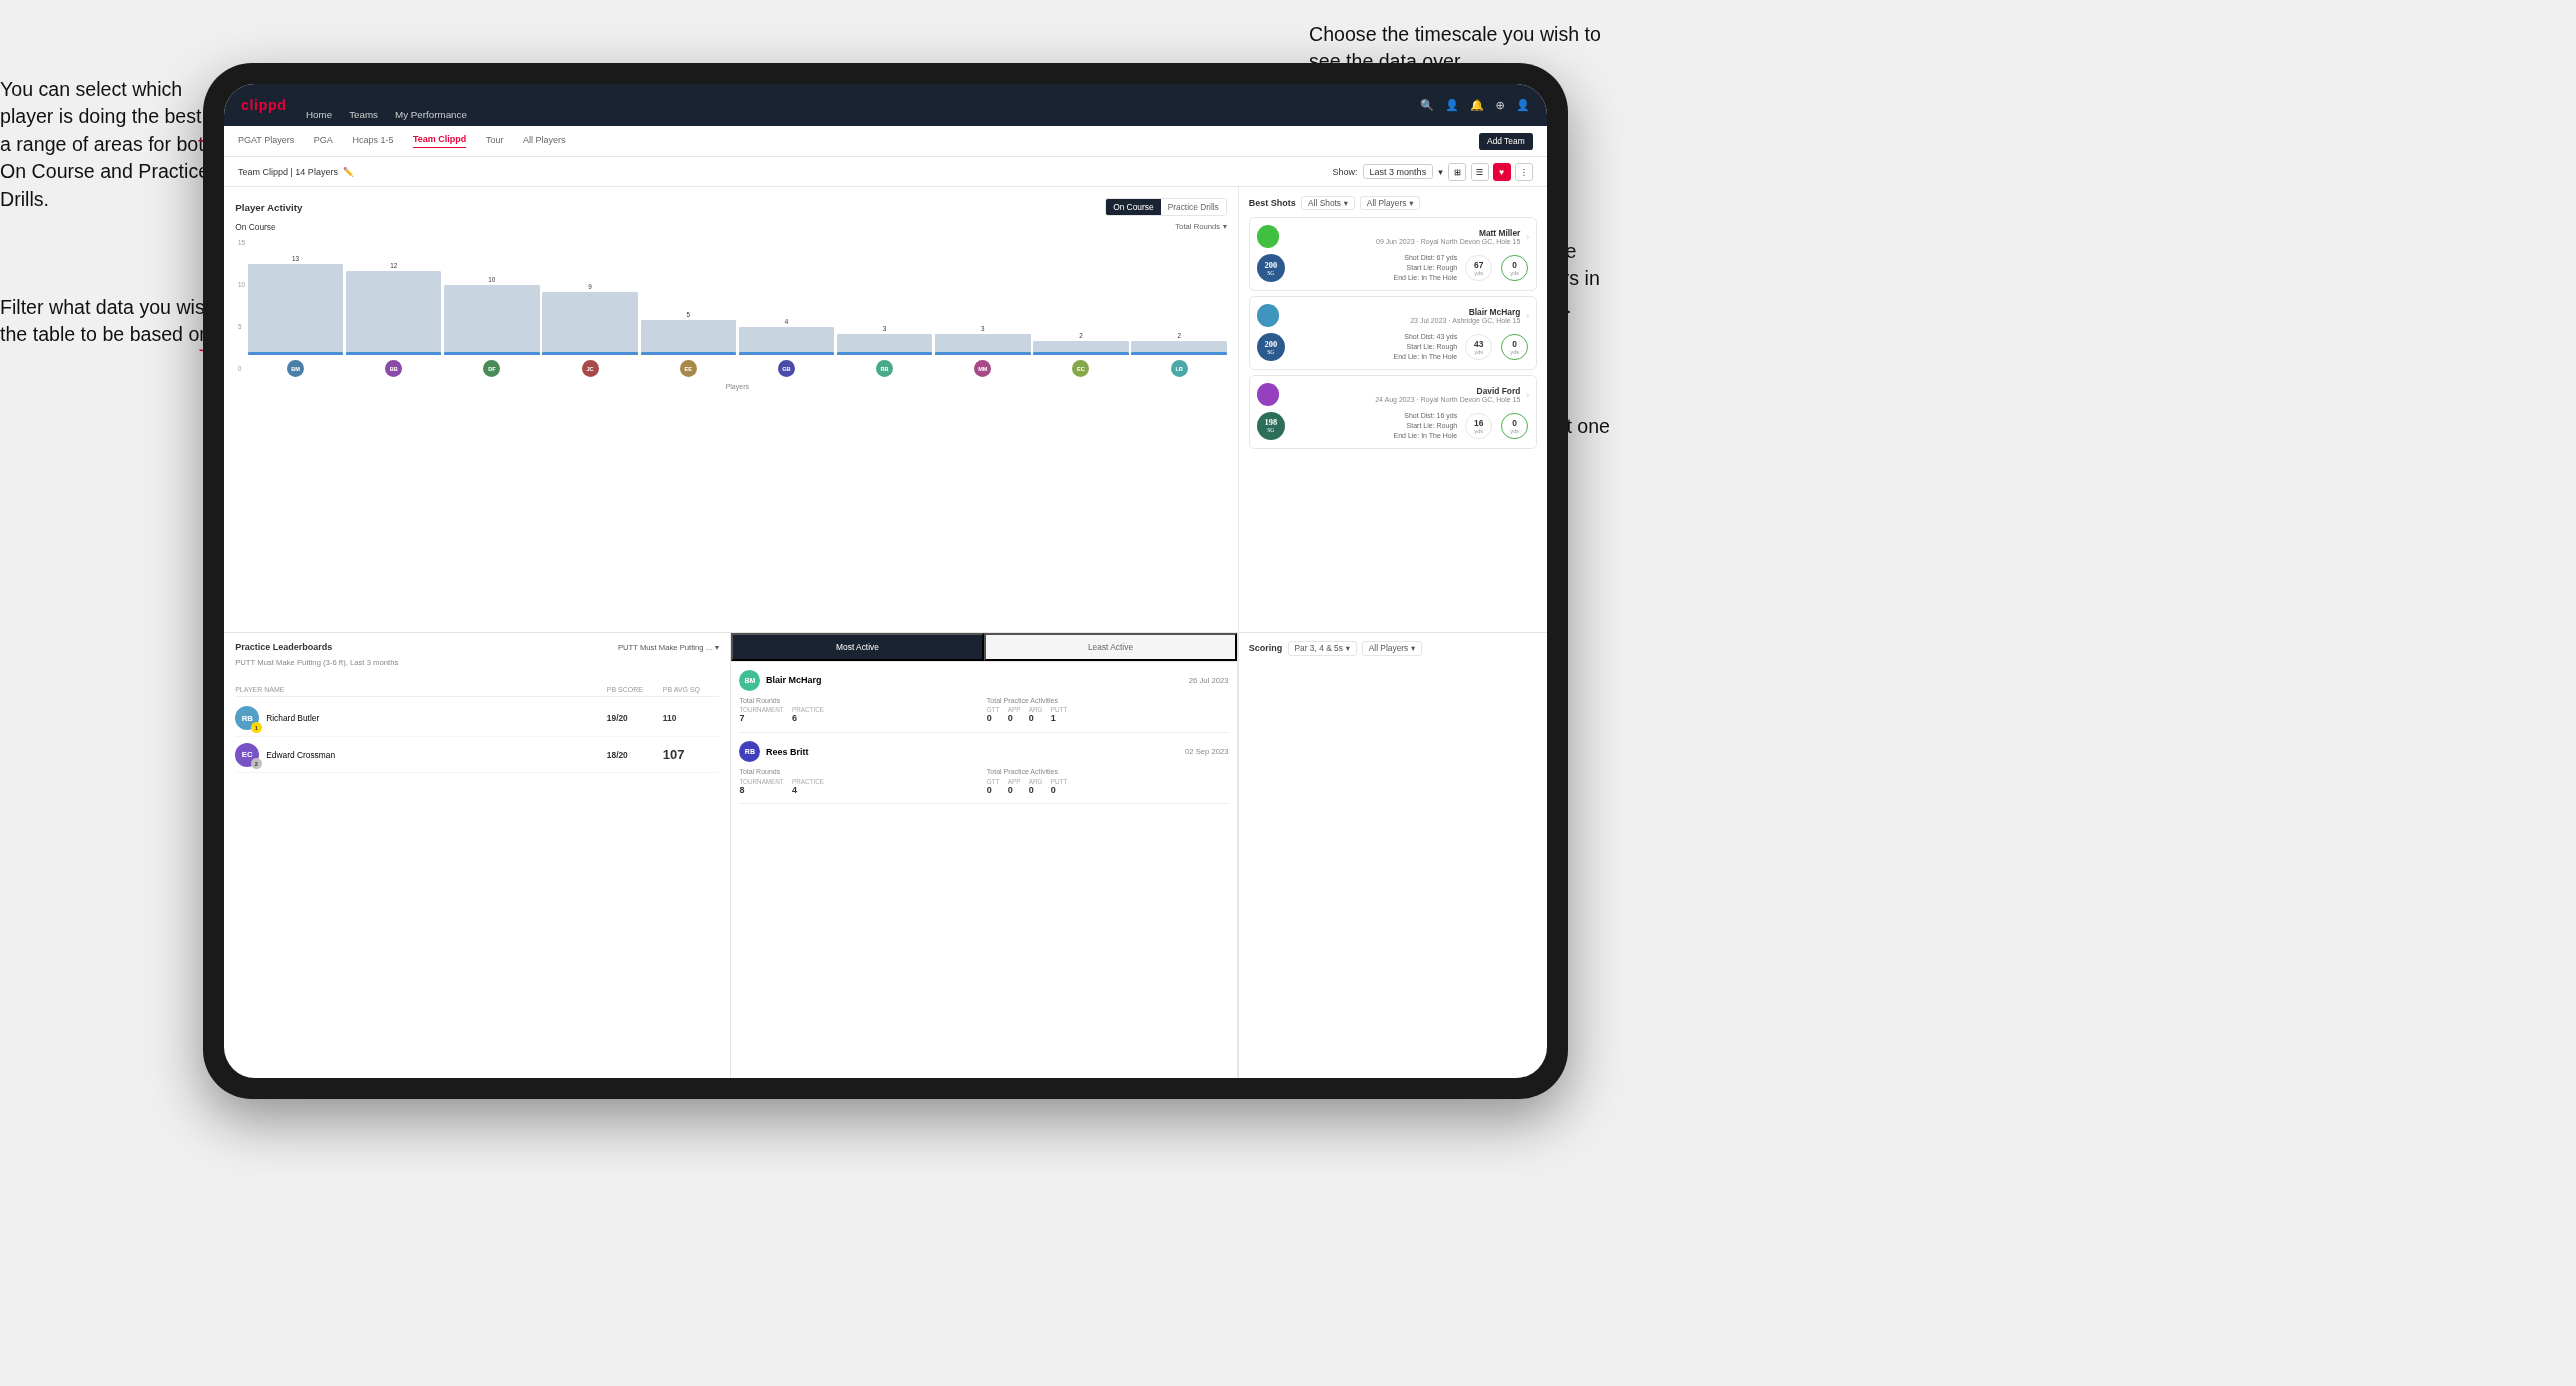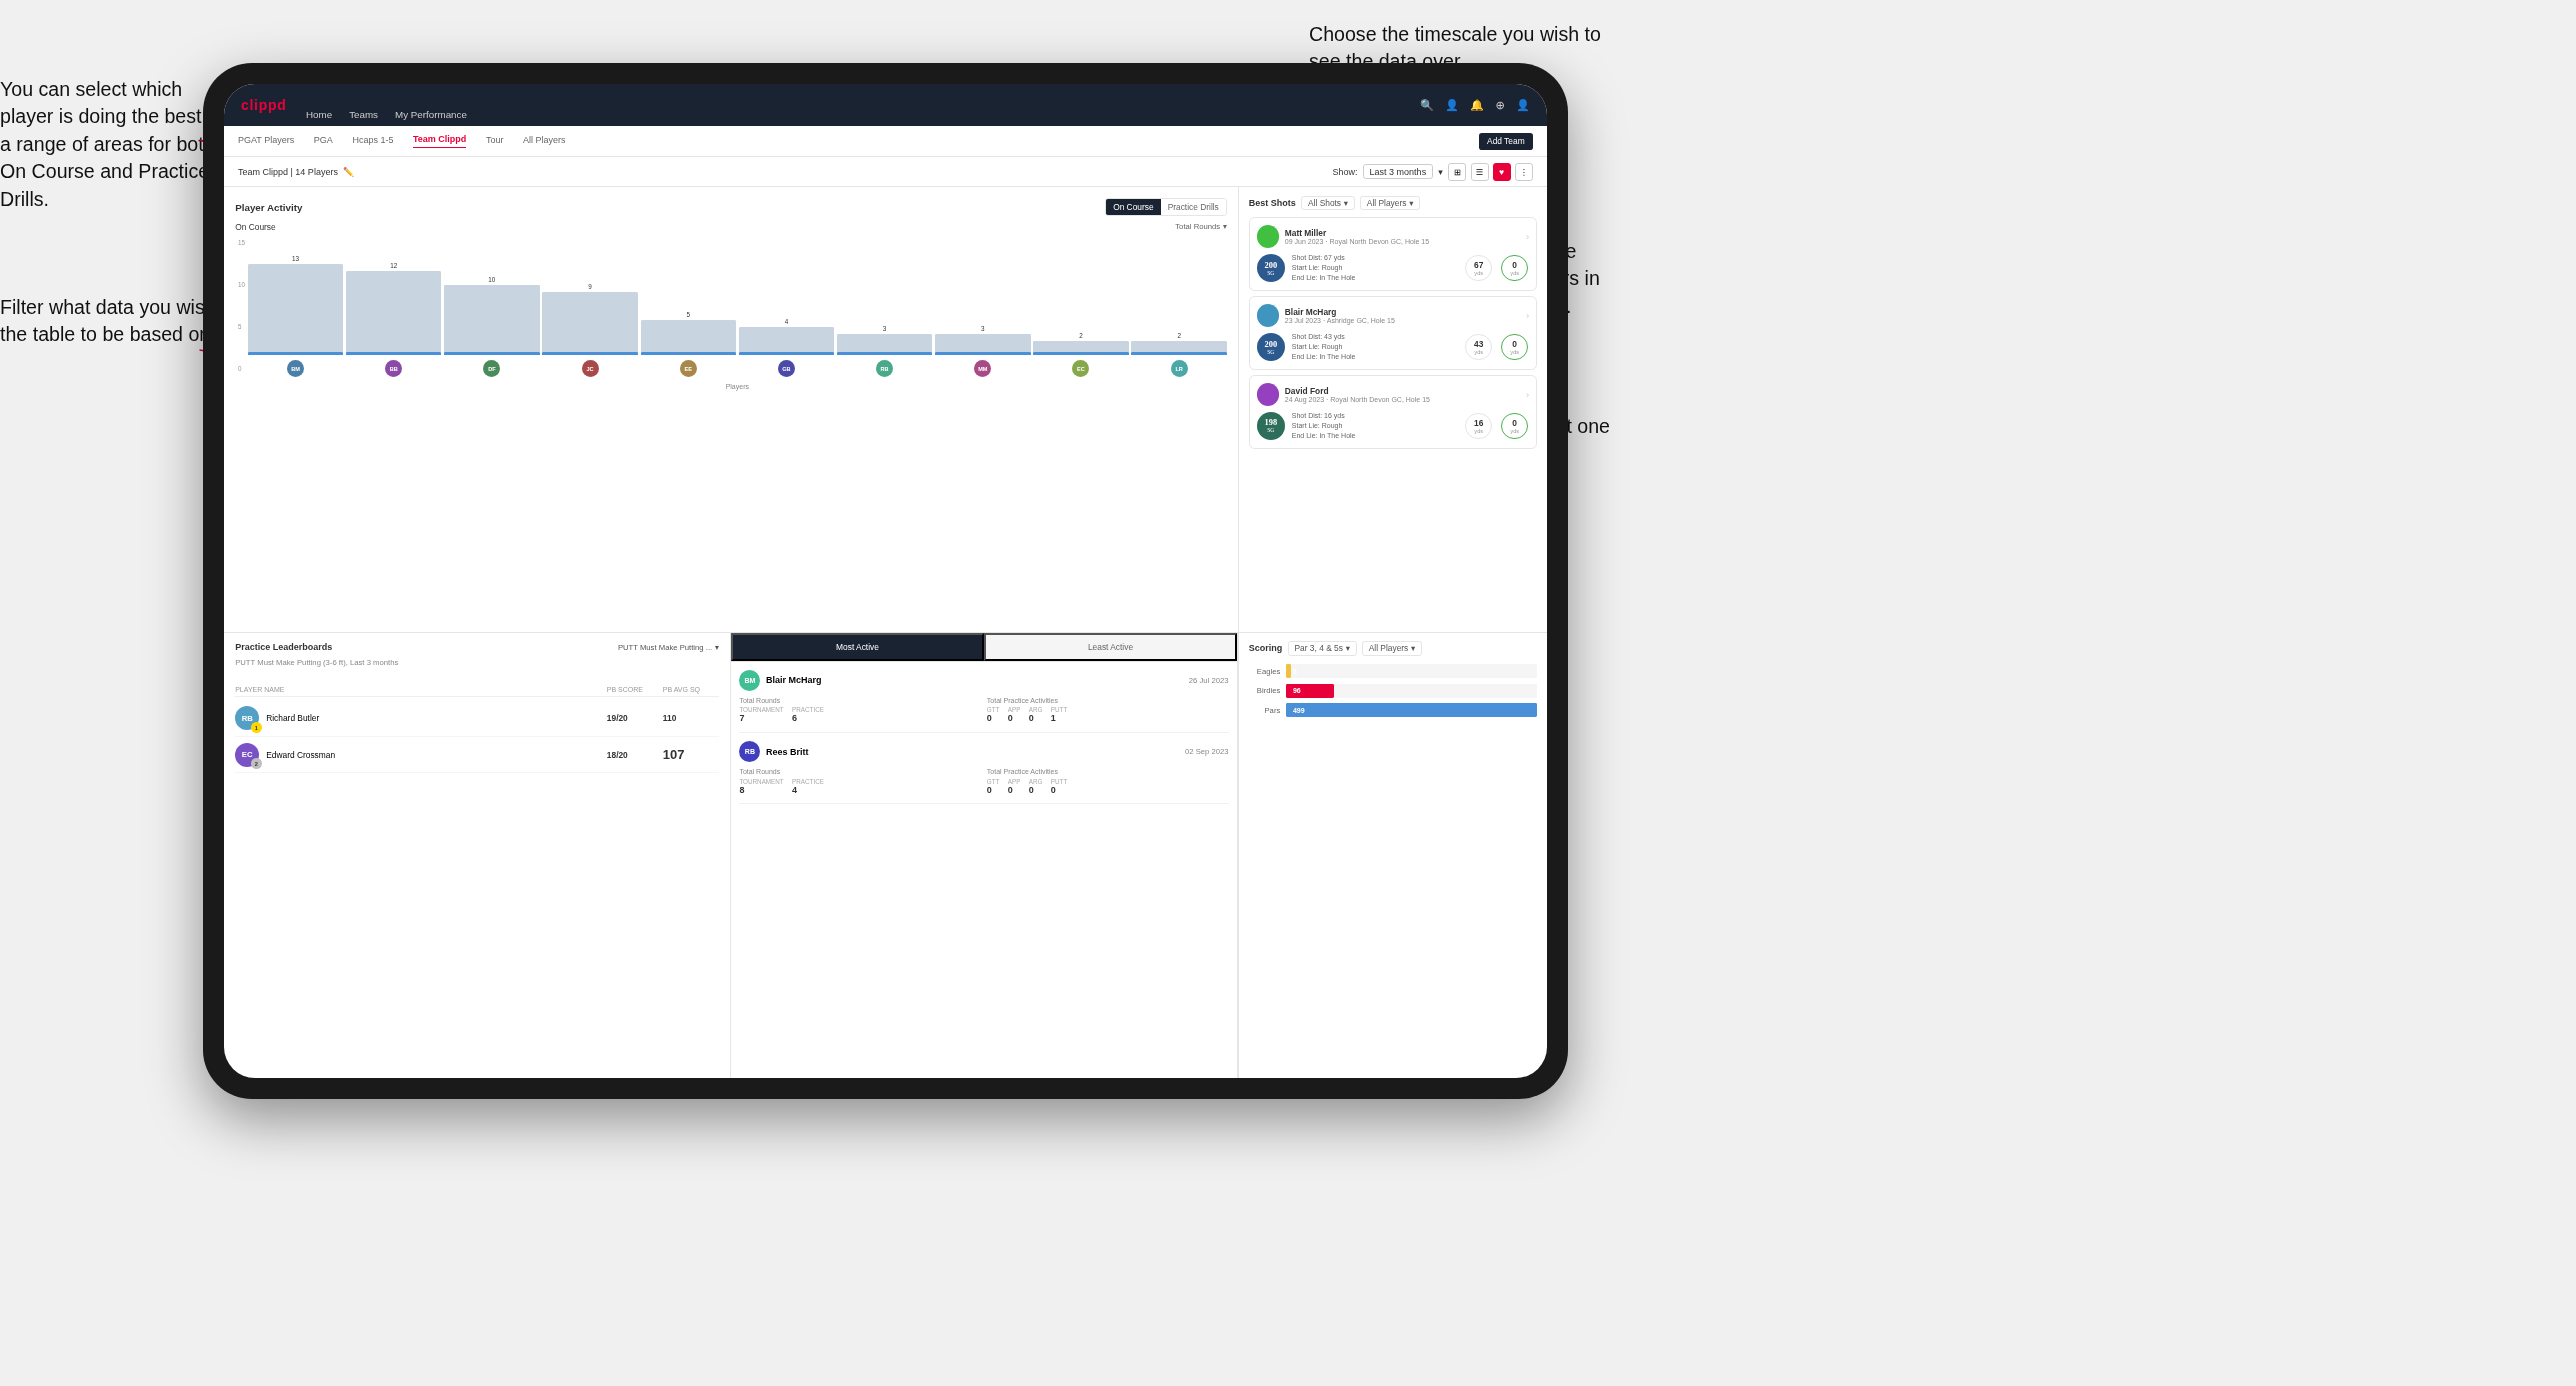--- a/index.html
+++ b/index.html
@@ -221,20 +221,21 @@
       align-items: center;
       gap: 2.8px;
       cursor: pointer;
     }
 
     
     .best-shots-panel {
       border-bottom: 0.7px solid #e5e5e5;
       padding: 8.4px 9.8px;
       overflow: hidden;
+      text-align: right;
     }
     .bs-header {
       display: flex;
       align-items: center;
       gap: 5.6px;
       margin-bottom: 7px;
     }
     .bs-title {
       font-size: 9px;
       font-weight: 600;
@@ -1012,44 +1013,18 @@
           <span class="scoring-title">Scoring</span>
           <div class="bs-filter">
             <span>Par 3, 4 &amp; 5s</span>
             <span>▾</span>
           </div>
           <div class="bs-filter">
             <span>All Players</span>
             <span>▾</span>
           </div>
         </div>
-        <div class="scoring-bars" id="scoring-bars">
-            <div class="scoring-row">
-    <span class="scoring-label">Eagles</span>
-    <div class="scoring-bar-wrap">
-      <div class="scoring-bar-fill" style="width:2%;background:#f0c040;">
-        <span style="font-size:7px;color:#fff;font-weight:600;padding-left:2.8px;">3</span>
-      </div>
-    </div>
-  </div>
-            <div class="scoring-row">
-    <span class="scoring-label">Birdies</span>
-    <div class="scoring-bar-wrap">
-      <div class="scoring-bar-fill" style="width:19.2%;background:#e8003a;">
-        <span style="font-size:7px;color:#fff;font-weight:600;padding-left:2.8px;">96</span>
-      </div>
-    </div>
-  </div>
-            <div class="scoring-row">
-    <span class="scoring-label">Pars</span>
-    <div class="scoring-bar-wrap">
-      <div class="scoring-bar-fill" style="width:99.8%;background:#4a90d9;">
-        <span style="font-size:7px;color:#fff;font-weight:600;padding-left:2.8px;">499</span>
-      </div>
-    </div>
-  </div>
-          </div>
       </div>
 
     </div>
   </div>
 </div>
 
 
 </body></html>

